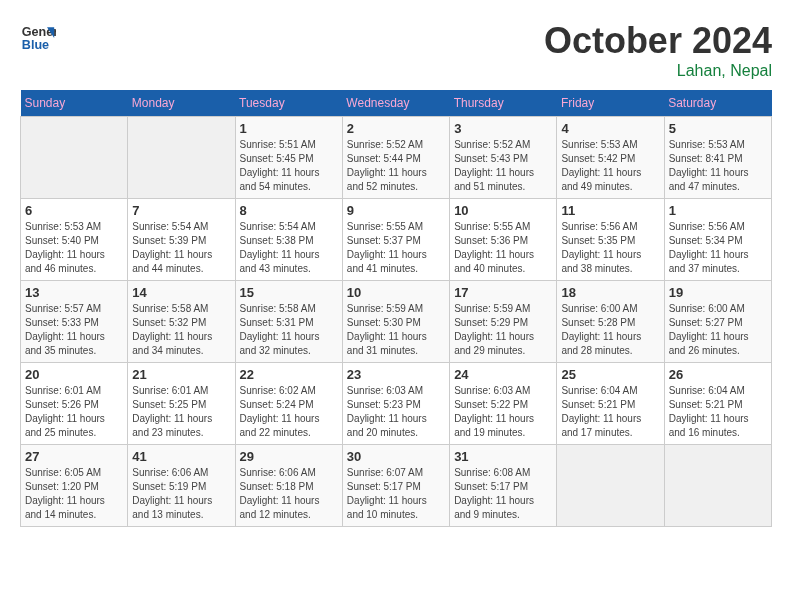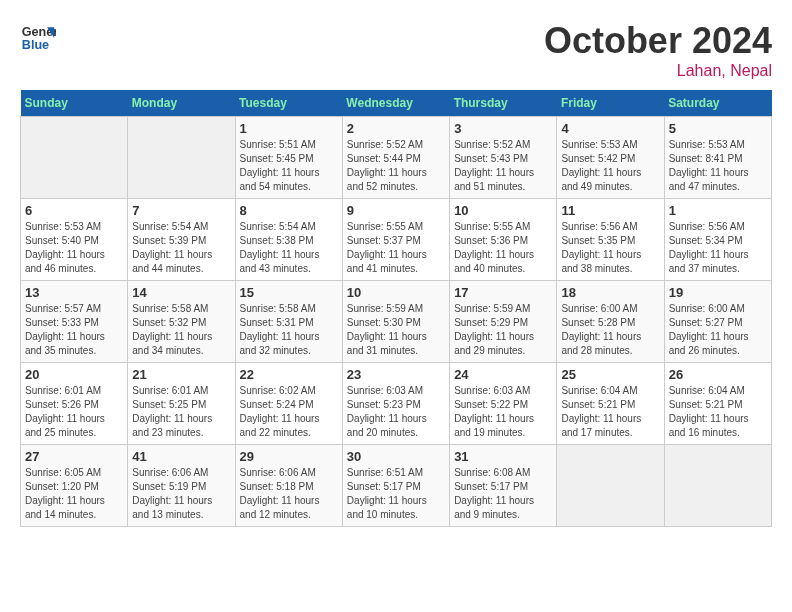--- a/index.html
+++ b/index.html
@@ -28,34 +28,34 @@
     .title-block {
       text-align: right;
     }
     .month-title {
       font-size: 36px;
       font-weight: bold;
       color: #333;
     }
     .location {
       font-size: 16px;
-      color: #be185d;
+      color: #15803d;
     }
     table {
       width: 100%;
       border-collapse: collapse;
       font-size: 11px;
     }
     thead th {
       background: #1a5faa;
-      color: #86efac;
+      color: #f9a8d4;
       padding: 6px 4px;
       text-align: left;
       font-size: 12px;
-      font-weight: bold;
+      font-weight: normal;
     }
     tbody td {
       border: 1px solid #ccc;
       vertical-align: top;
       padding: 4px;
       min-height: 80px;
       width: calc(100% / 7);
     }
     tbody tr {
       background: #fff;
@@ -289,21 +289,21 @@
 Daylight: 11 hours and 13 minutes.</div>
         </td>
         <td>
           <span class="day-number">29</span>
           <div class="day-info">Sunrise: 6:06 AM
 Sunset: 5:18 PM
 Daylight: 11 hours and 12 minutes.</div>
         </td>
         <td>
           <span class="day-number">30</span>
-          <div class="day-info">Sunrise: 6:51 AM
+          <div class="day-info">Sunrise: 6:07 AM
 Sunset: 5:17 PM
 Daylight: 11 hours and 10 minutes.</div>
         </td>
         <td>
           <span class="day-number">31</span>
           <div class="day-info">Sunrise: 6:08 AM
 Sunset: 5:17 PM
 Daylight: 11 hours and 9 minutes.</div>
         </td>
         <td class="empty-cell"></td>

